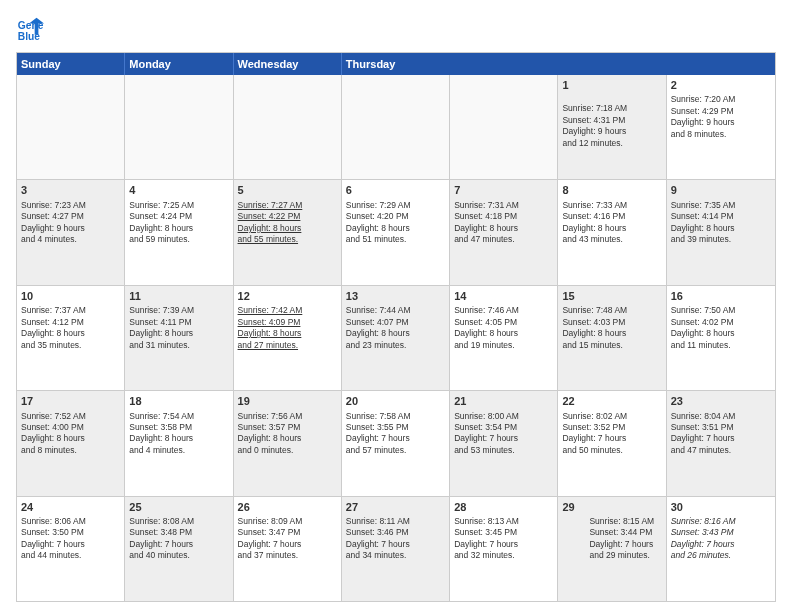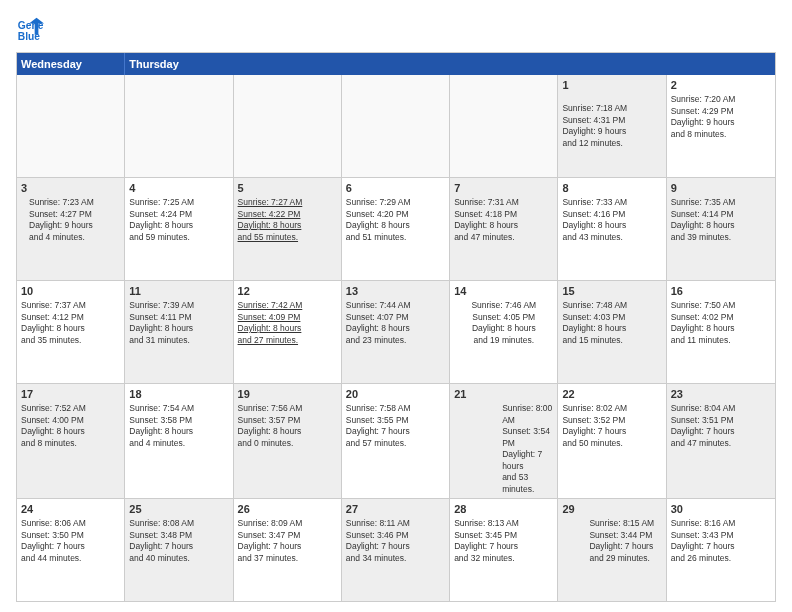--- a/index.html
+++ b/index.html
@@ -111,20 +111,22 @@
       </svg>
     </div>
     <div class="title-block">
       <div class="month-title"></div>
       <div class="location"></div>
     </div>
   </div>
 
   <div class="calendar">
     <div class="cal-header">
+    <div class="cal-header-cell">Sunday</div>
+        <div class="cal-header-cell">Monday</div>
         <div class="cal-header-cell">Wednesday</div>
         <div class="cal-header-cell">Thursday</div>
       </div>
     <div class="cal-body">
     <div class="cal-row">
           <div class="cal-cell empty"></div>
           <div class="cal-cell empty"></div>
           <div class="cal-cell empty"></div>
           <div class="cal-cell empty"></div>
           <div class="cal-cell empty"></div>
@@ -139,21 +141,21 @@
             <span class="day-num">2</span>
             <div class="day-info" style="white-space: pre-line;">Sunrise: 7:20 AM
 Sunset: 4:29 PM
 Daylight: 9 hours
 and 8 minutes.</div>
           </div>
         </div>
         <div class="cal-row">
           <div class="cal-cell shaded">
             <span class="day-num">3</span>
-            <div class="day-info" style="white-space: pre-line; margin-left: 8px;">Sunrise: 7:23 AM
+            <div class="day-info" style="white-space: pre-line;">Sunrise: 7:23 AM
 Sunset: 4:27 PM
 Daylight: 9 hours
 and 4 minutes.</div>
           </div>
           <div class="cal-cell">
             <span class="day-num">4</span>
             <div class="day-info" style="white-space: pre-line;">Sunrise: 7:25 AM
 Sunset: 4:24 PM
 Daylight: 8 hours
 and 59 minutes.</div>
@@ -218,21 +220,21 @@
           </div>
           <div class="cal-cell shaded">
             <span class="day-num">13</span>
             <div class="day-info" style="white-space: pre-line;">Sunrise: 7:44 AM
 Sunset: 4:07 PM
 Daylight: 8 hours
 and 23 minutes.</div>
           </div>
           <div class="cal-cell">
             <span class="day-num">14</span>
-            <div class="day-info" style="white-space: pre-line; text-align: center;">Sunrise: 7:46 AM
+            <div class="day-info" style="white-space: pre-line;">Sunrise: 7:46 AM
 Sunset: 4:05 PM
 Daylight: 8 hours
 and 19 minutes.</div>
           </div>
           <div class="cal-cell shaded">
             <span class="day-num">15</span>
             <div class="day-info" style="white-space: pre-line;">Sunrise: 7:48 AM
 Sunset: 4:03 PM
 Daylight: 8 hours
 and 15 minutes.</div>
@@ -269,21 +271,21 @@
           </div>
           <div class="cal-cell">
             <span class="day-num">20</span>
             <div class="day-info" style="white-space: pre-line;">Sunrise: 7:58 AM
 Sunset: 3:55 PM
 Daylight: 7 hours
 and 57 minutes.</div>
           </div>
           <div class="cal-cell shaded">
             <span class="day-num">21</span>
-            <div class="day-info" style="white-space: pre-line; margin-left: 48px;">Sunrise: 8:00 AM
+            <div class="day-info" style="white-space: pre-line;">Sunrise: 8:00 AM
 Sunset: 3:54 PM
 Daylight: 7 hours
 and 53 minutes.</div>
           </div>
           <div class="cal-cell">
             <span class="day-num">22</span>
             <div class="day-info" style="white-space: pre-line;">Sunrise: 8:02 AM
 Sunset: 3:52 PM
 Daylight: 7 hours
 and 50 minutes.</div>
@@ -334,21 +336,21 @@
           </div>
           <div class="cal-cell shaded">
             <span class="day-num">29</span>
             <div class="day-info" style="white-space: pre-line; margin-left: 27px;">Sunrise: 8:15 AM
 Sunset: 3:44 PM
 Daylight: 7 hours
 and 29 minutes.</div>
           </div>
           <div class="cal-cell">
             <span class="day-num">30</span>
-            <div class="day-info" style="white-space: pre-line;">Sunrise: 8:16 AM
+            <div class="day-info" style="white-space: pre-line; font-style: italic;">Sunrise: 8:16 AM
 Sunset: 3:43 PM
 Daylight: 7 hours
 and 26 minutes.</div>
           </div>
         </div>
       </div>
   </div>
 </div>
 
 </body></html>

